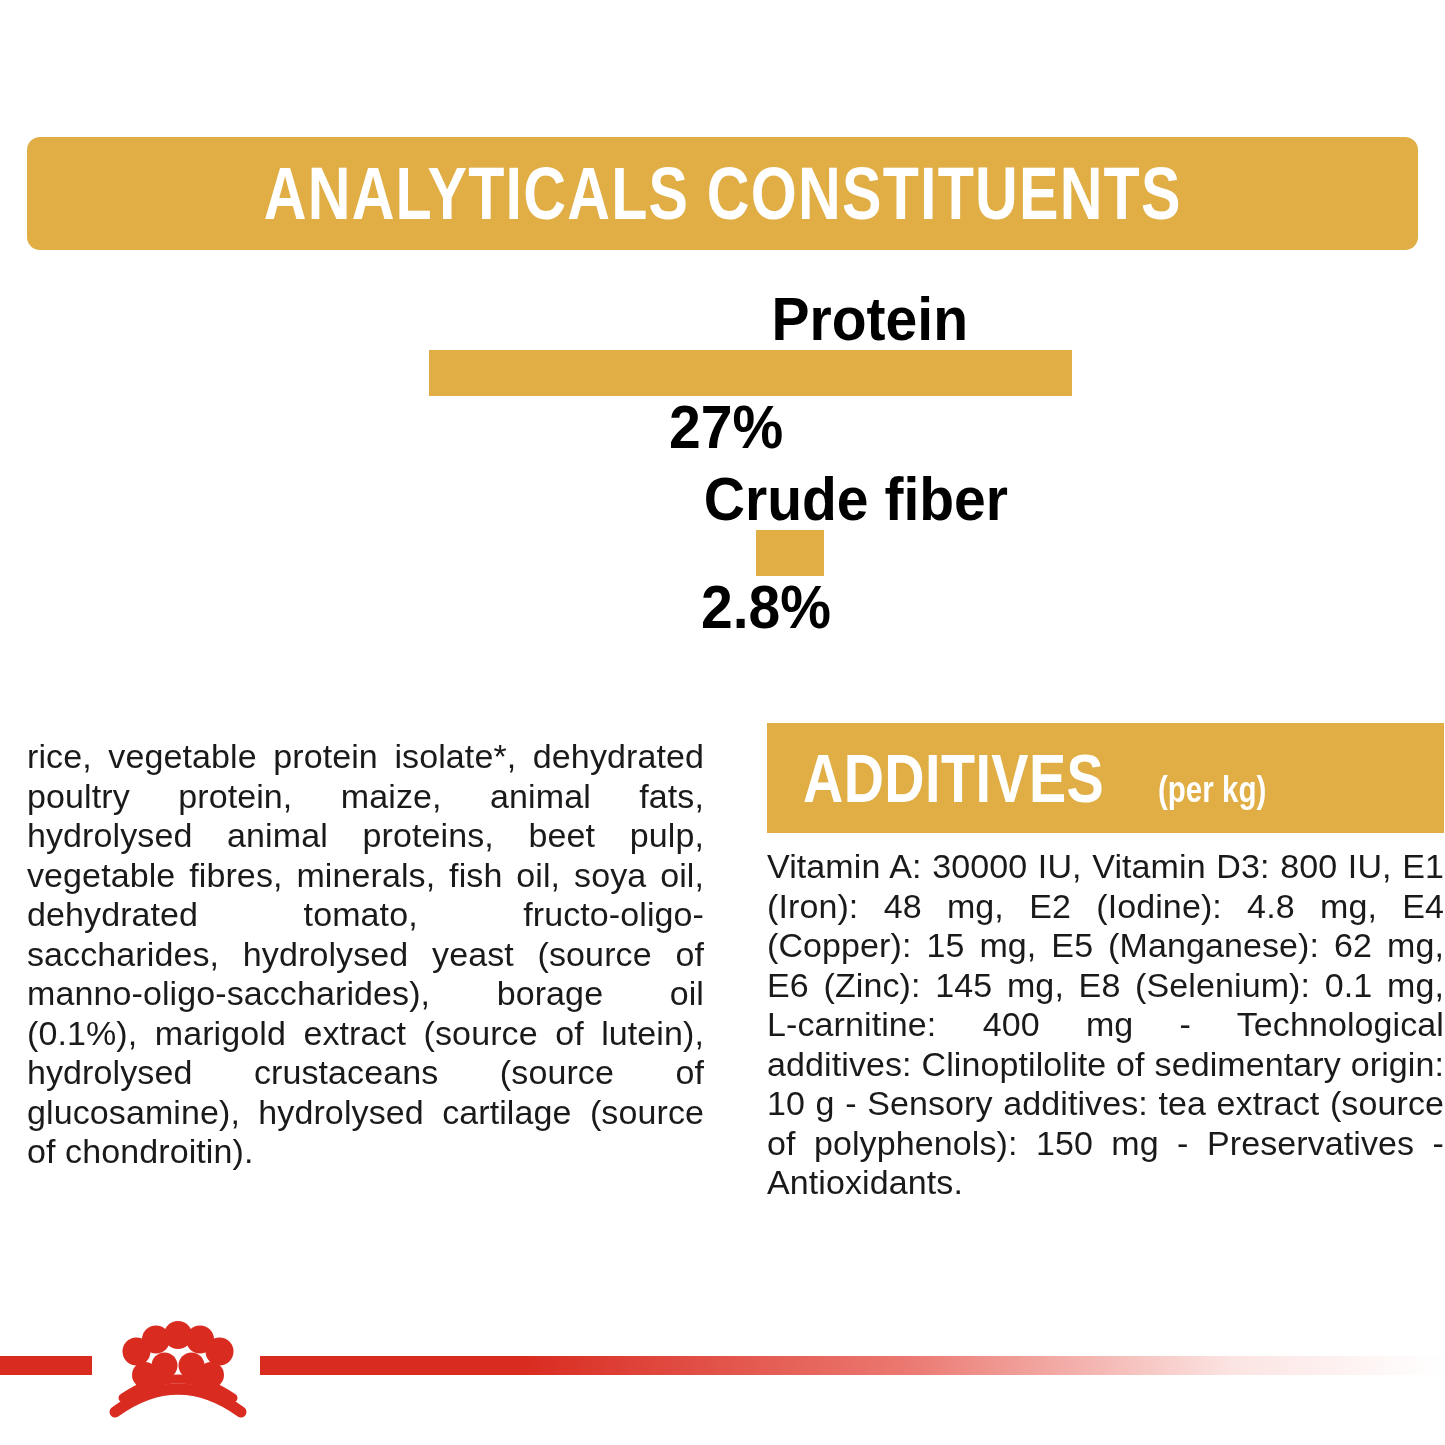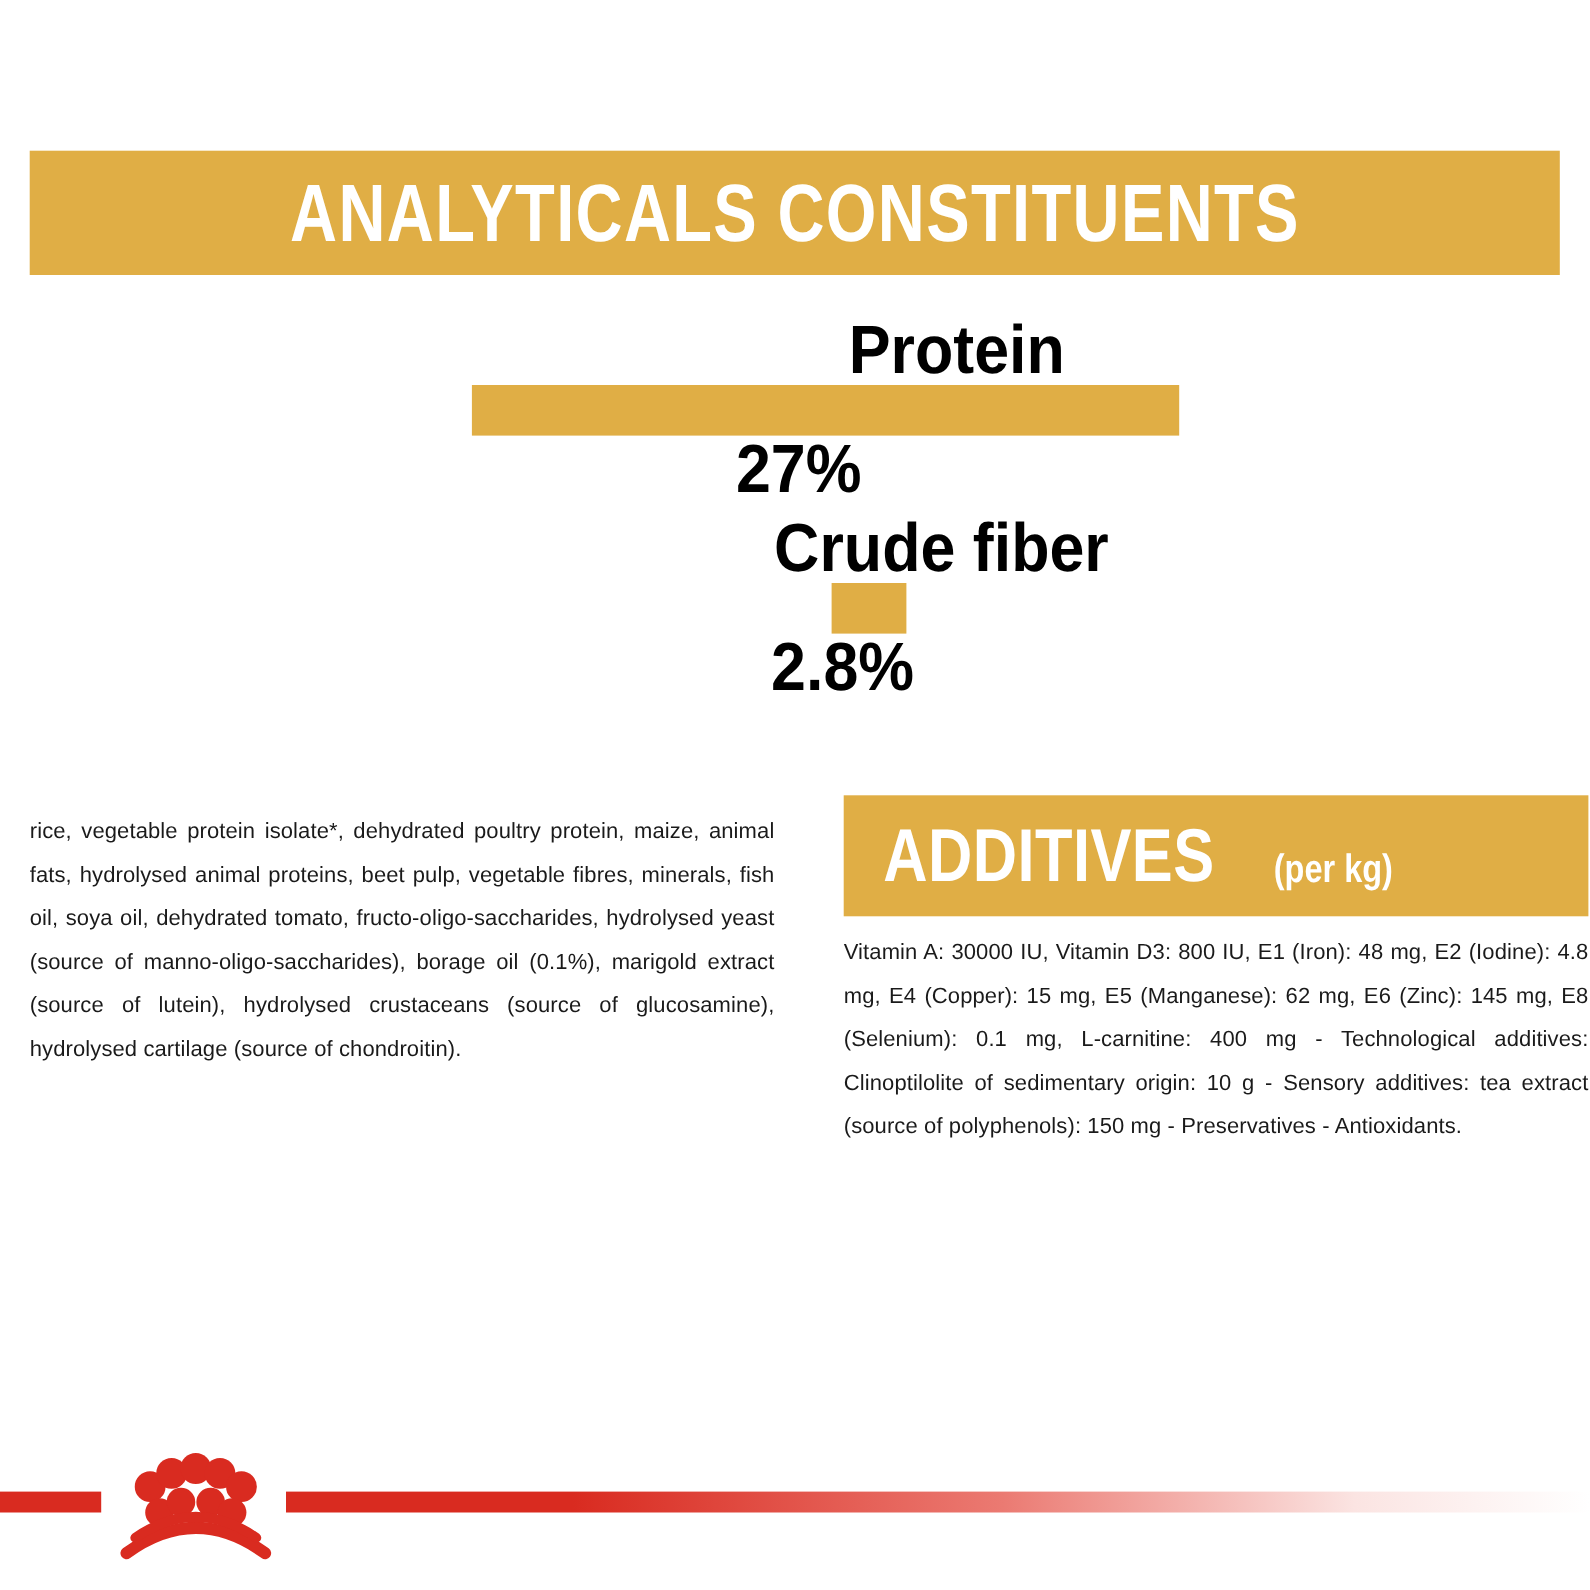--- a/index.html
+++ b/index.html
@@ -23,20 +23,21 @@
     box-sizing: border-box;
   }
 
   #analyticals-band {
     position: absolute;
     left: 27px;
     top: 137px;
     width: 1391px;
     height: 113px;
     justify-content: center;
+    border-radius: 13px;
   }
   #analyticals-band .band-title {
     color: #ffffff;
     font-family: "Liberation Sans Narrow", "Liberation Sans", sans-serif;
     font-weight: 700;
     font-size: 74px;
     letter-spacing: 1.5px;
     transform: scaleX(0.80);
     transform-origin: center center;
     white-space: nowrap;
@@ -136,21 +137,21 @@
     transform-origin: left center;
     white-space: nowrap;
     margin-left: -12px;
     position: relative;
     top: 12px;
   }
   .col-body {
     margin-top: 14px;
     color: #1a1a1a;
     font-family: "Liberation Sans Narrow", "Liberation Sans", sans-serif;
-    font-size: 20px;
+    font-size: 34px;
     line-height: 39.5px;
     text-align: justify;
     text-justify: inter-word;
     letter-spacing: 0.1px;
     width: 677px;
   }
   #composition-col .col-body { padding-right: 2px; }
 
   
   #footer {

